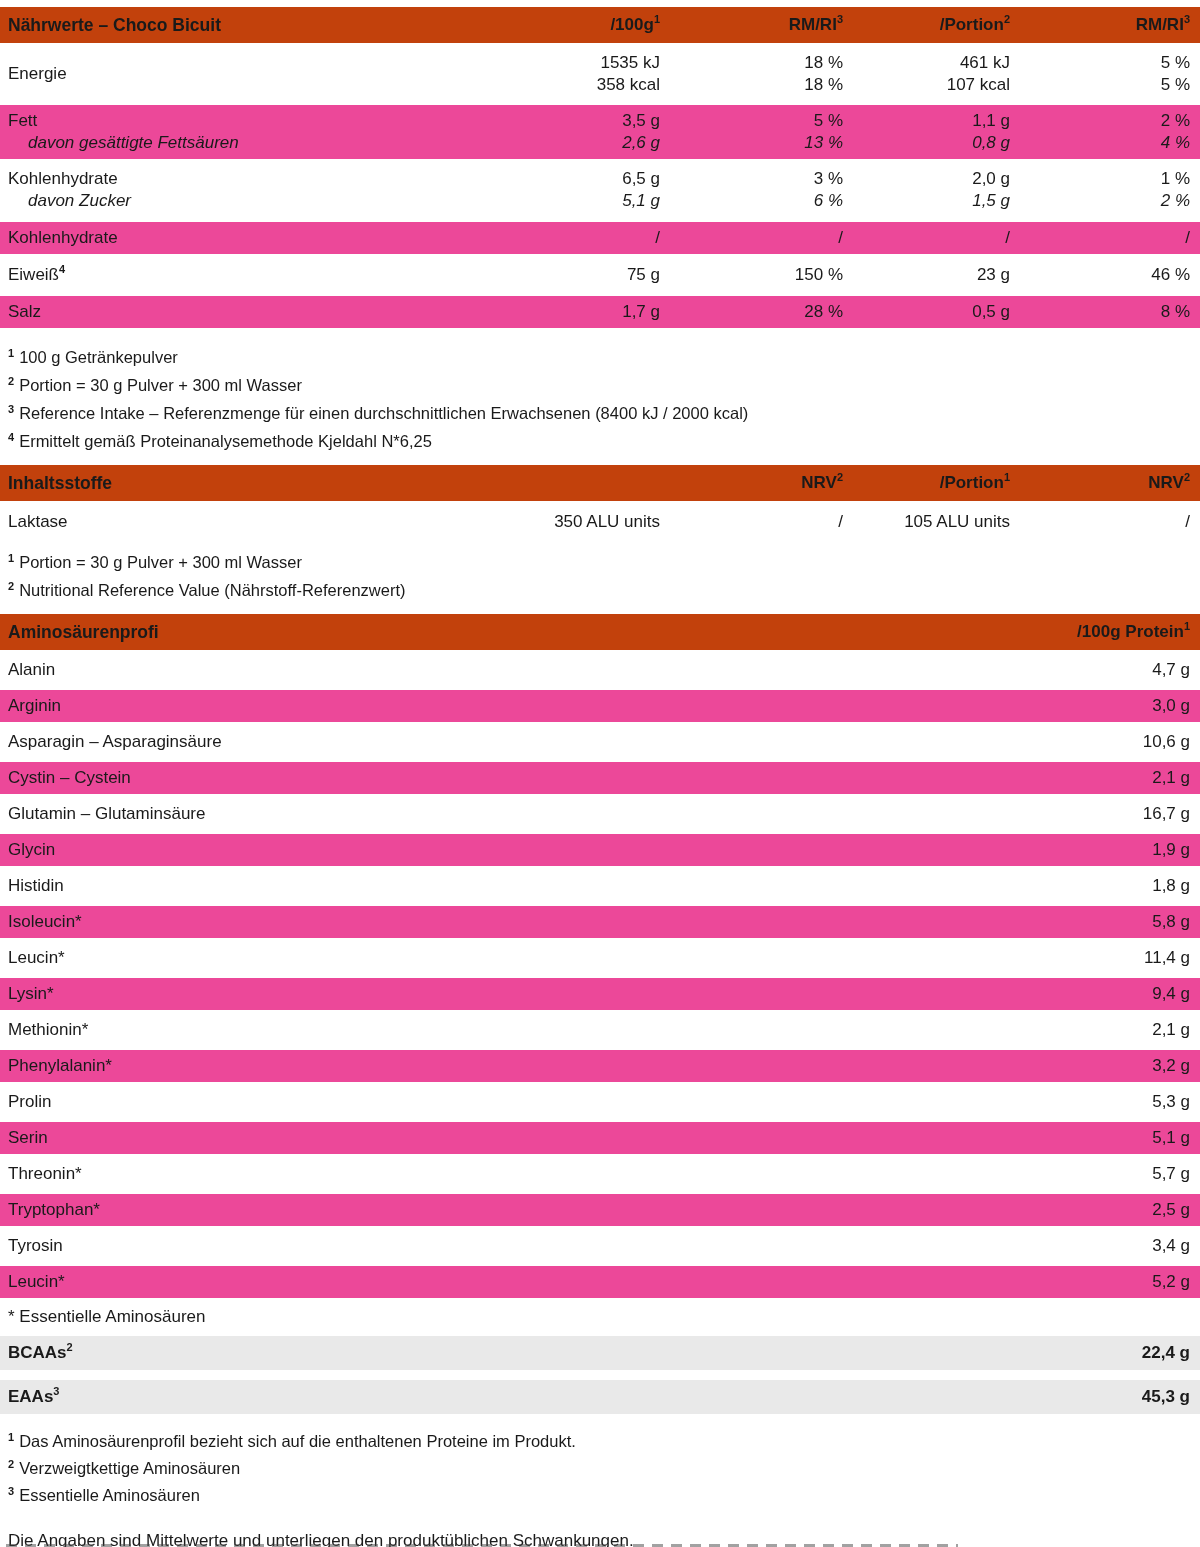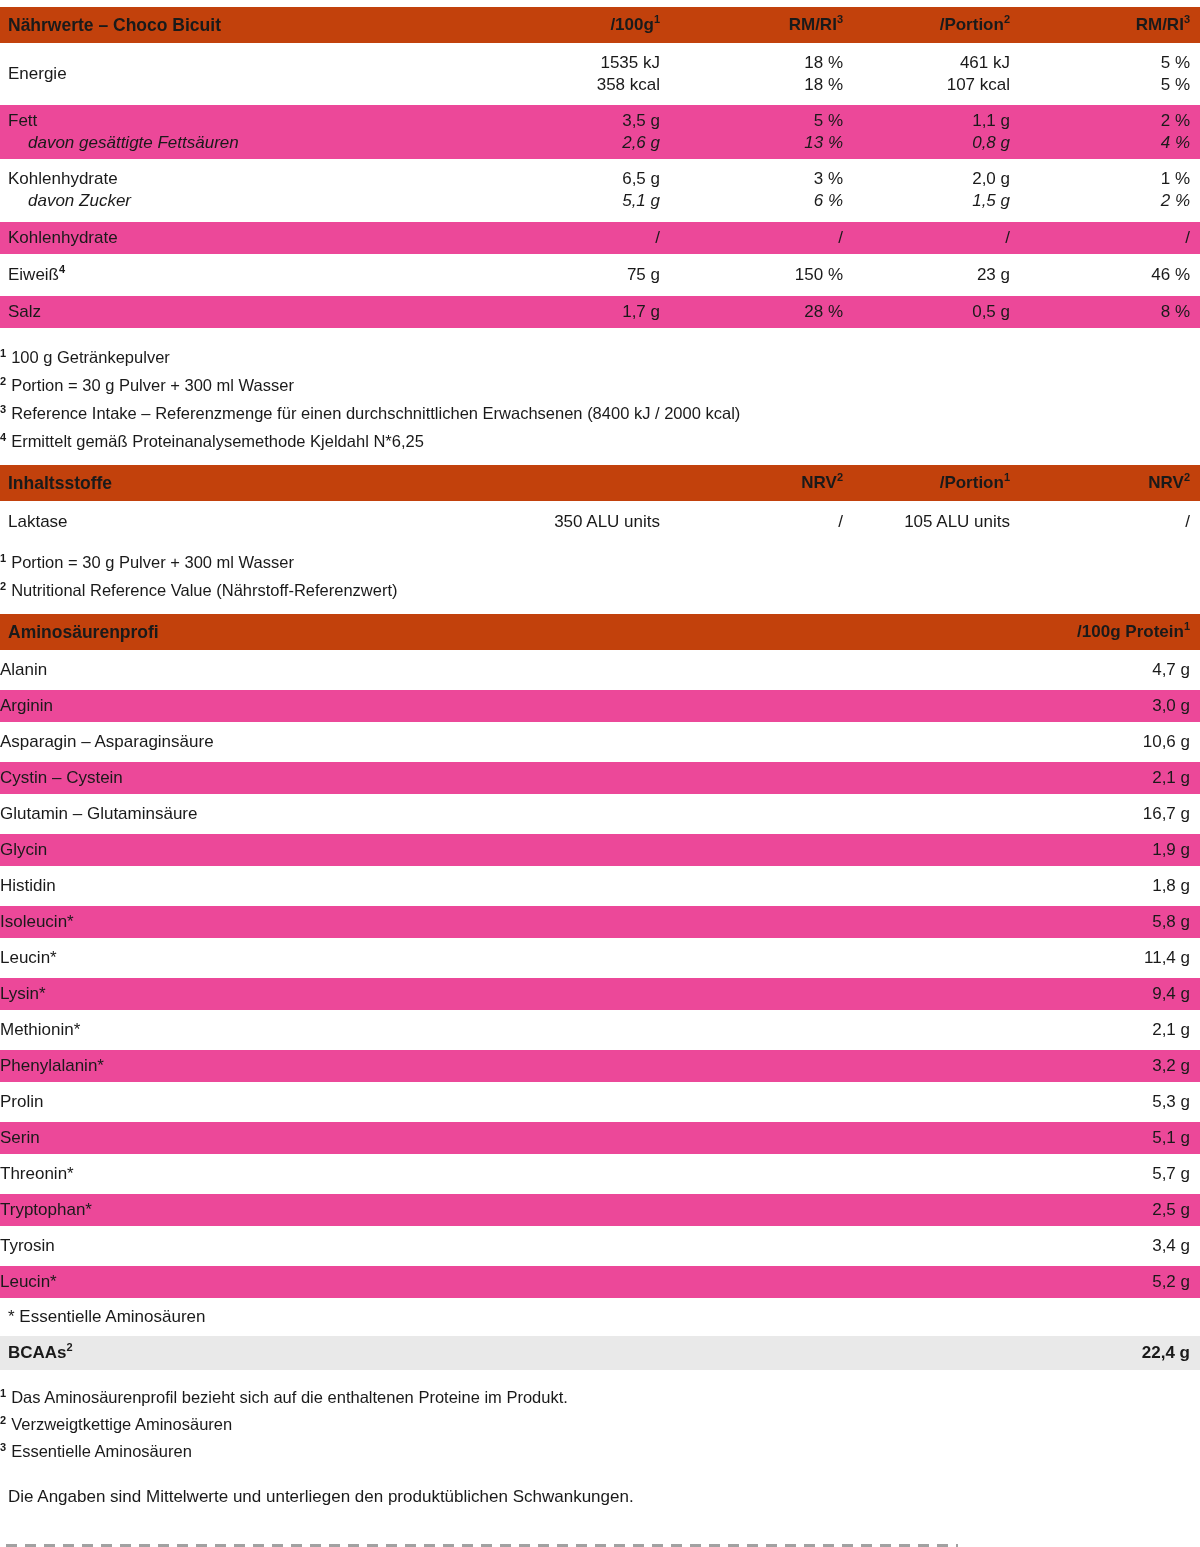--- a/index.html
+++ b/index.html
@@ -20,33 +20,33 @@
   .label{padding-left:8px;text-align:left;}
   .cell{text-align:right;}
   .span2{grid-row:1/3;}
   .center{align-self:center;}
   .sub{font-style:italic;}
   .label.sub{padding-left:28px;}
 
   .bar1{margin-top:7px;}
   .bar2{margin-top:10px;}
 
-  .fn{padding-left:0;font-size:16.5px;}
+  .fn{padding-left:8px;font-size:16.5px;}
   .fn sup{margin-right:5px;}
   .fn-g1{margin-top:15px;}
   .fn-g1 .fn{line-height:28px;}
   .fn-g2{margin-top:10px;}
   .fn-g2 .fn{line-height:28px;}
   .fn-g3{margin-top:14px;}
   .fn-g3 .fn{line-height:27px;}
 
   
   .bar-amino{display:flex;justify-content:space-between;align-items:center;}
   .bar-amino .colh{padding-right:10px;}
-  .arow{display:flex;justify-content:space-between;height:32px;line-height:32px;margin-top:4px;padding-right:10px;}
+  .arow{display:flex;justify-content:space-between;height:32px;line-height:32px;margin-top:4px;padding-left:8px;padding-right:10px;}
   .star-note{margin-top:8px;padding-left:8px;line-height:22px;}
   .trow{display:flex;justify-content:space-between;height:34px;line-height:34px;font-weight:700;padding-left:8px;padding-right:10px;background:#e9e9e9;}
   .trow.first{margin-top:8px;}
   .trow.second{margin-top:10px;}
 
   .disclaimer{margin-top:22px;padding-left:8px;line-height:20px;}
   .cutoff{position:absolute;bottom:0;left:6px;width:952px;height:3px;opacity:.5;
     background:repeating-linear-gradient(90deg,#444 0 11px,transparent 11px 19px);}
 </style>
 </head>
@@ -231,20 +231,24 @@
         <span>5,2 g</span>
       </div>
   </div>
 
   <div class="star-note">* Essentielle Aminosäuren</div>
 
   <div class="trow first">
     <span><span>BCAAs</span><sup>2</sup></span>
     <span>22,4 g</span>
   </div>
+  <div class="trow second">
+    <span><span>EAAs</span><sup>3</sup></span>
+    <span>45,3 g</span>
+  </div>
 
   <div class="fn-g3">
     <div class="fn"><sup>1</sup><span>Das Aminosäurenprofil bezieht sich auf die enthaltenen Proteine im Produkt.</span></div>
     <div class="fn"><sup>2</sup><span>Verzweigtkettige Aminosäuren</span></div>
     <div class="fn"><sup>3</sup><span>Essentielle Aminosäuren</span></div>
   </div>
 
   <div class="disclaimer">Die Angaben sind Mittelwerte und unterliegen den produktüblichen Schwankungen.</div>
 
   <div class="cutoff"></div>

